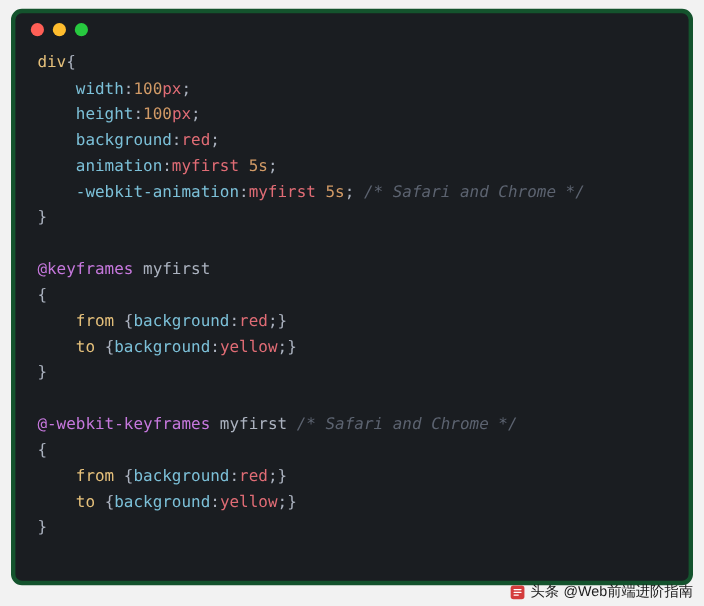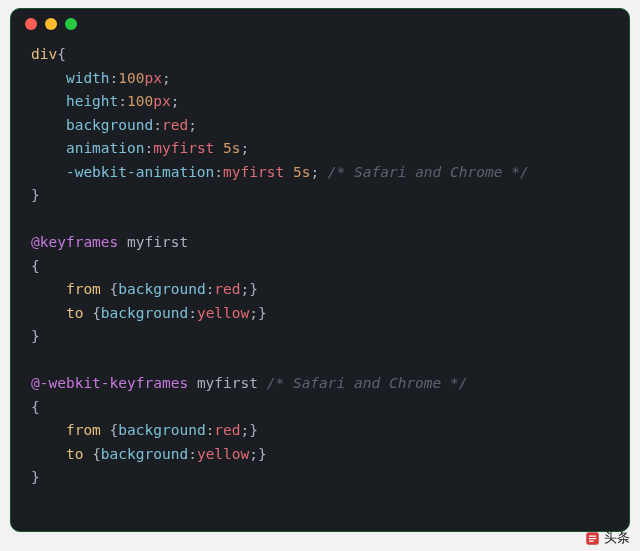--- a/index.html
+++ b/index.html
@@ -11,21 +11,21 @@
     position: relative;
   }
   .window {
     position: absolute;
     top: 8px;
     left: 10px;
     width: 620px;
     height: 524px;
     background: #1a1d21;
     border-radius: 10px;
-    border: 1px solid #14532d;
+    border: 4px solid #14532d;
     overflow: hidden;
   }
   .titlebar {
     height: 30px;
     display: flex;
     align-items: center;
     padding-left: 14px;
     gap: 8px;
   }
   .dot {
@@ -106,13 +106,14 @@
 </div>
 
 <div class="footer">
   <span class="footer-logo">
     <svg viewBox="0 0 24 24" width="15" height="15">
         <rect x="2" y="2" width="20" height="20" rx="4" fill="#d43c3c"></rect>
         <path d="M7 8h10M7 12h10M7 16h6" stroke="#fff" stroke-width="2" stroke-linecap="round"></path>
       </svg>
   </span>
   <span>头条</span>
+  <span>@Web前端进阶指南</span>
 </div>
 
 </body></html>

